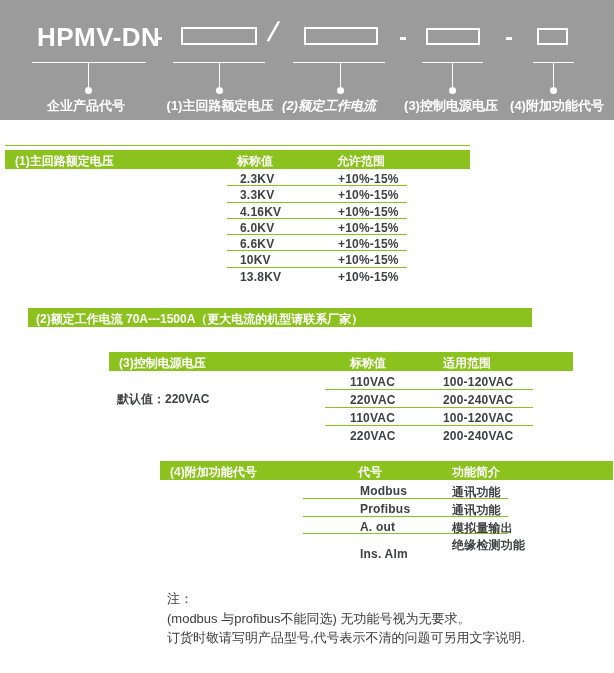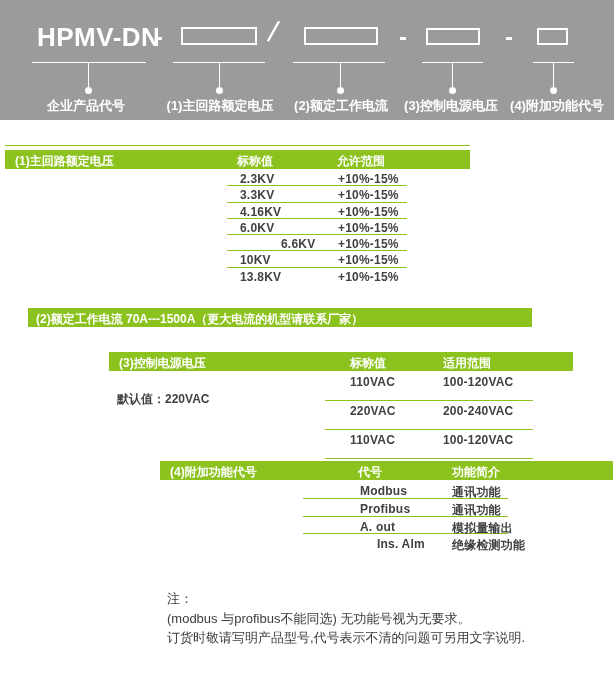--- a/index.html
+++ b/index.html
@@ -21,21 +21,21 @@
   .tlabel { position:absolute; top:97px; transform:translateX(-50%); font-size:13px; font-weight:bold; color:#ffffff; white-space:nowrap; }
   
   .keyline { position:absolute; height:1px; background:#8cc21e; }
   .bar { position:absolute; height:19px; background:#8cc21e; color:#ffffff; font-size:12px; font-weight:bold; }
   .bar span { position:absolute; top:3px; white-space:nowrap; }
   .rows { position:absolute; }
   .row { position:relative; border-bottom:1.5px solid #8cc21e; }
   .row:last-child { border-bottom:none; }
   .row span { position:absolute; white-space:nowrap; font-size:12px; font-weight:bold; color:#3f4142; letter-spacing:0.2px; }
   .rows1 .row { height:16.3px;text-align:center; } .rows1 .row span { top:2px; }
-  .rows3 .row { height:29px; }  .rows3 .row span { top:2.5px; }
+  .rows3 .row { height:18px; }  .rows3 .row span { top:2.5px; }
   .rows4 .row { height:17.8px; } .rows4 .row span { top:3px; }
   .default-value { position:absolute; left:117px; top:391px; font-size:12px; font-weight:bold; color:#3f4142; }
   
   .notes { position:absolute; left:167px; top:589px; font-size:13px; line-height:19.5px; color:#3c3c3c; }
 </style>
 </head>
 <body>
 
 <div class="page">
 
@@ -64,21 +64,21 @@
     <div class="tstem" style="left:553px;"></div>
 
     <div class="tdot" style="left:84.5px;"></div>
     <div class="tdot" style="left:215.5px;"></div>
     <div class="tdot" style="left:336.5px;"></div>
     <div class="tdot" style="left:448.5px;"></div>
     <div class="tdot" style="left:549.5px;"></div>
 
     <div class="tlabel" style="left:86px;">企业产品代号</div>
     <div class="tlabel" style="left:220px;">(1)主回路额定电压</div>
-    <div class="tlabel" style="left:341px;">(2)额定工作电流</div>
+    <div class="tlabel" style="left:329px;font-style:italic;">(2)额定工作电流</div>
     <div class="tlabel" style="left:451px;">(3)控制电源电压</div>
     <div class="tlabel" style="left:557px;">(4)附加功能代号</div>
   </div>
 
   <div class="keyline" style="left:5px; top:145px; width:465px;"></div>
   <div class="bar" style="left:5px; top:150px; width:465px;">
     <span style="left:10px;">(1)主回路额定电压</span>
     <span style="left:232px;">标称值</span>
     <span style="left:332px;">允许范围</span>
   </div>
@@ -93,21 +93,21 @@
     </div>
     <div class="row">
       <span style="left:13px;">4.16KV</span>
       <span style="left:111px;">+10%-15%</span>
     </div>
     <div class="row">
       <span style="left:13px;">6.0KV</span>
       <span style="left:111px;">+10%-15%</span>
     </div>
     <div class="row">
-      <span style="left:13px;margin-left:41px;">6.6KV</span>
+      <span style="left:13px;">6.6KV</span>
       <span style="left:111px;">+10%-15%</span>
     </div>
     <div class="row">
       <span style="left:13px;">10KV</span>
       <span style="left:111px;">+10%-15%</span>
     </div>
     <div class="row">
       <span style="left:13px;">13.8KV</span>
       <span style="left:111px;">+10%-15%</span>
     </div>
@@ -154,21 +154,21 @@
     </div>
     <div class="row">
       <span style="left:57px;">Profibus</span>
       <span style="left:149px;">通讯功能</span>
     </div>
     <div class="row">
       <span style="left:57px;">A. out</span>
       <span style="left:149px;text-align:center;">模拟量输出</span>
     </div>
     <div class="row">
-      <span style="left:74px;">Ins. Alm</span>
+      <span style="left:57px;margin-top:10px;">Ins. Alm</span>
       <span style="left:149px;">绝缘检测功能</span>
     </div>
   </div>
 
   <div class="notes">
     <div>注：</div>
     <div>(modbus 与profibus不能同选) 无功能号视为无要求。</div>
     <div>订货时敬请写明产品型号,代号表示不清的问题可另用文字说明.</div>
   </div>
 

